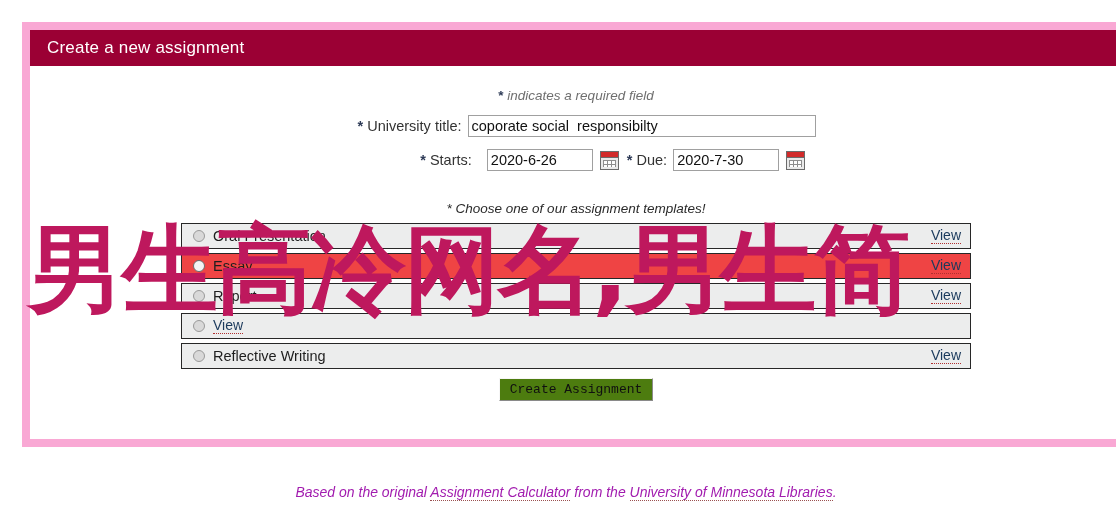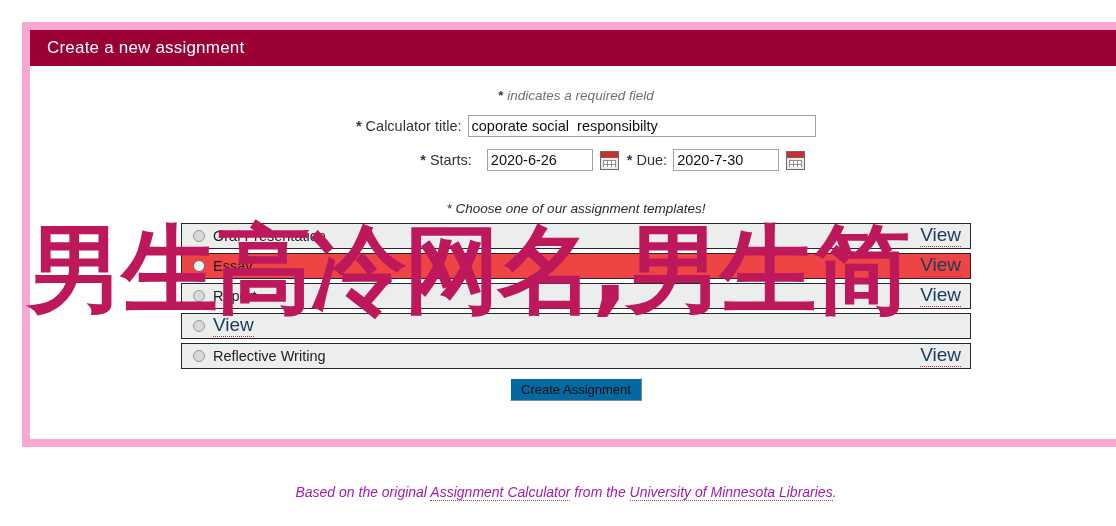--- a/index.html
+++ b/index.html
@@ -160,34 +160,34 @@
     background: #f4f4f4;
     border: 1px solid #6a6a6a;
   }
   .template-name {
     font-size: 14.5px;
     color: #1e1e1e;
     flex: 1 1 auto;
   }
   .template-row.selected .template-name { color: #1e1e1e; }
   .view-link {
-    font-size: 19px;
+    font-size: 14px;
     color: #1b3a5c;
     border-bottom: 1px dotted #b03030;
     cursor: pointer;
     line-height: 1.1;
   }
 
   
   #create-wrap { text-align: center; margin-top: 9px; }
   #create-button {
-    font-family: Liberation Sans, sans-serif;
+    font-family: Liberation Mono, monospace;
     font-size: 13px;
     color: #101010;
-    background: #0369a1;
+    background: #4d7c0f;
     border: 1px solid #8a8a8a;
     border-top-color: #f6f6f6;
     border-left-color: #f6f6f6;
     padding: 3px 10px;
     cursor: pointer;
   }
 
   
   #footer {
     position: absolute;
@@ -227,21 +227,21 @@
 
   <div id="titlebar">
     <span class="title-text">Create a new assignment</span>
   </div>
 
   <div id="required-note">
     <span class="star">*</span><span> indicates a required field</span>
   </div>
 
   <div class="form-row" id="row-title">
-    <span class="field-label"><span class="req">*</span> <span>Calculator title:</span></span>
+    <span class="field-label"><span class="req">*</span> <span>University title:</span></span>
     <input class="text-input" id="title-input" type="text" value="coporate social  responsibilty" style="">
   </div>
 
   <div class="form-row" id="row-dates">
     <span class="field-label label-starts"><span class="req">*</span> <span>Starts:</span></span>
     <input class="text-input date-input" id="starts-input" type="text" value="2020-6-26" style="">
     <span class="cal-icon"></span>
     <span class="field-label label-due"><span class="req">*</span> <span>Due:</span></span>
     <input class="text-input date-input" id="due-input" type="text" value="2020-7-30" style="">
     <span class="cal-icon"></span>

